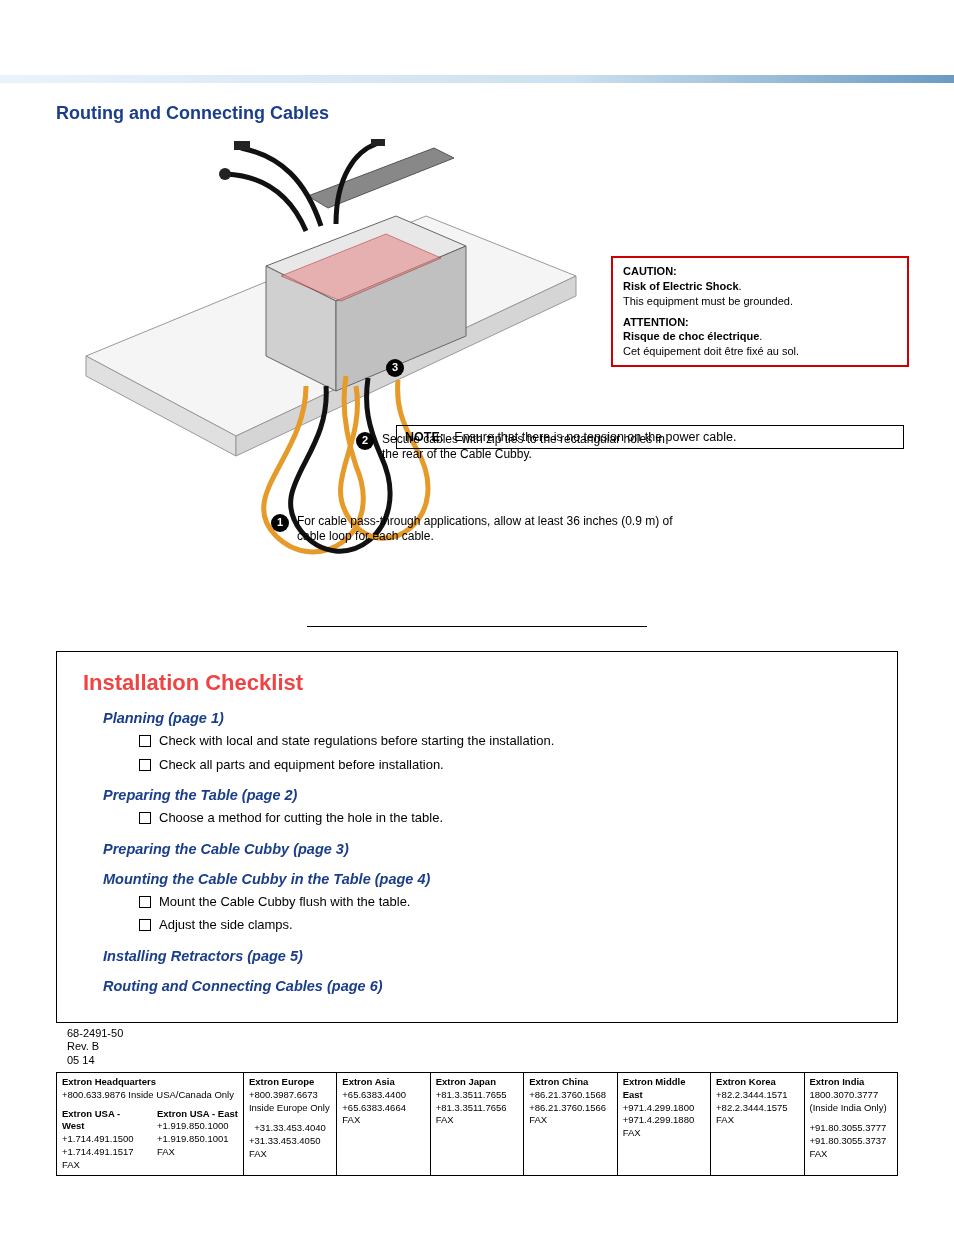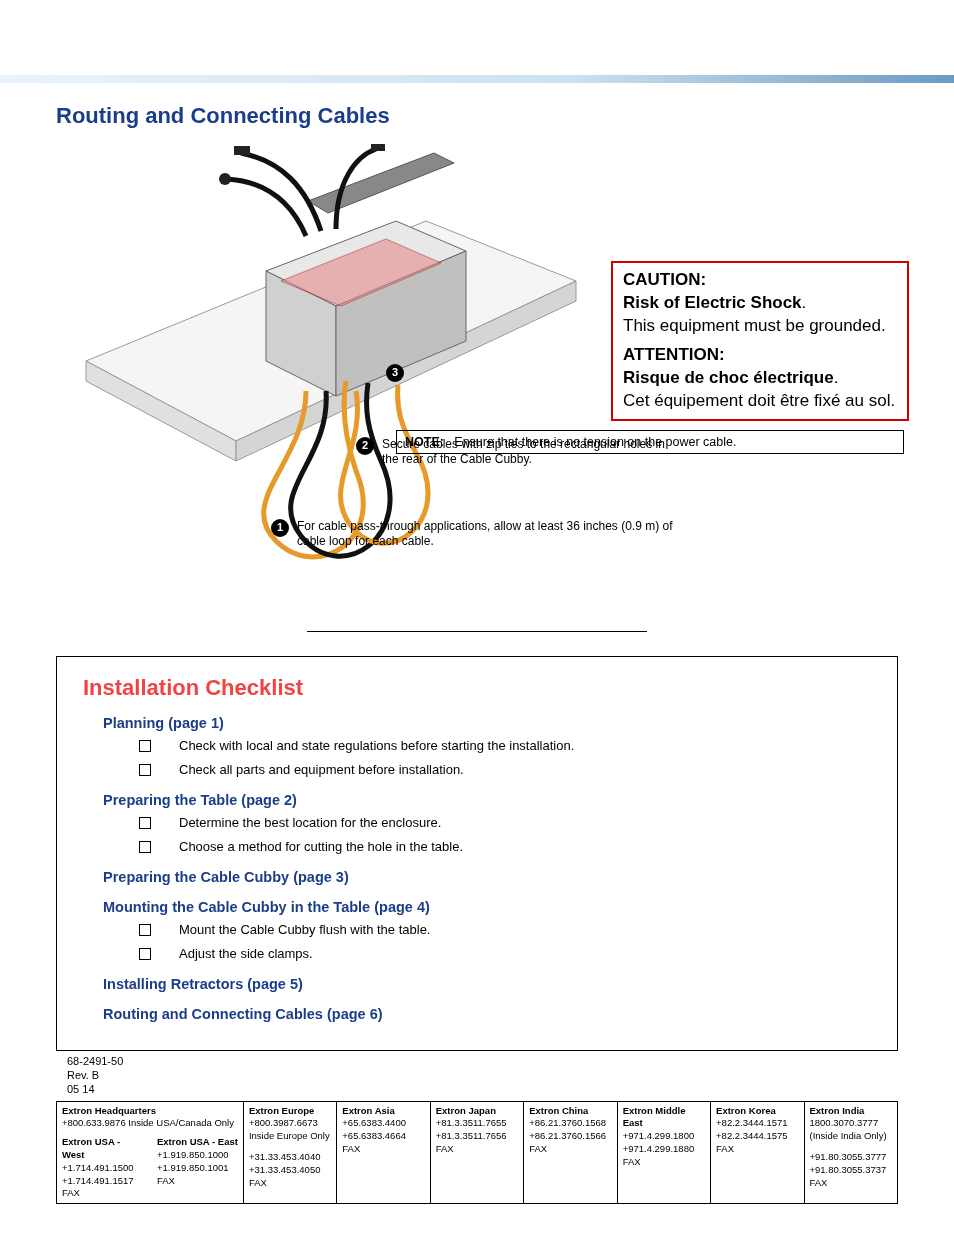--- a/index.html
+++ b/index.html
@@ -18,21 +18,21 @@
   }
   .top-band {
     position: absolute;
     left: 0; right: 0;
     top: 75px;
     height: 8px;
     background: linear-gradient(to right, #eaf3fb, #cde1f0 60%, #6b9bc2);
   }
   h1.section {
     color: #1a3e8a;
-    font-size: 22px;
+    font-size: 18px;
     font-weight: bold;
     margin: 18px 0 12px 0;
   }
   
   .diagram {
     position: relative;
     width: 840px;
     height: 460px;
   }
   .diagram svg { position:absolute; left:0; top:0; }
@@ -50,21 +50,21 @@
     background: #000; color: #fff;
     border-radius: 50%;
     display: flex; align-items: center; justify-content: center;
     font-size: 11px; font-weight: bold;
     flex: 0 0 18px;
   }
   .caution-box {
     position: absolute;
     border: 2px solid #c00;
     padding: 6px 10px;
-    font-size: 17px;
+    font-size: 11px;
     line-height: 1.35;
     width: 274px;
   }
   .caution-box strong { font-weight: bold; }
   .note-box {
     position: absolute;
     border: 1px solid #000;
     padding: 4px 8px;
     font-size: 12.5px;
     margin-top: 33px;
@@ -80,29 +80,30 @@
   }
   .checklist h2 {
     color: #ef4444;
     font-size: 22px;
     margin: 4px 0 10px 0;
   }
   .checklist h3 {
     color: #1a3e8a;
     font-size: 14.5px;
     margin: 14px 0 6px 20px;
+    font-style: italic;
   }
   .checklist ul {
     list-style: none;
     padding: 0;
     margin: 0 0 0 56px;
   }
   .checklist li {
     position: relative;
-    padding-left: 40px;
+    padding-left: 20px;
     margin: 6px 0;
     font-size: 13px;
     line-height: 1.35;
   }
   .checklist li::before {
     content: "";
     position: absolute;
     left: 0; top: 3px;
     width: 10px; height: 10px;
     border: 1.2px solid #000;
@@ -199,21 +200,20 @@
   <div class="checklist">
     <h2>Installation Checklist</h2>
     <div id="checklist-body">
         <h3>Planning (page 1)</h3>
         <ul>
           <li>Check with local and state regulations before starting the installation.</li>
           <li>Check all parts and equipment before installation.</li>
         </ul>
         <h3>Preparing the Table (page 2)</h3>
         <ul>
-          <li>Determine the best location for the enclosure.</li>
           <li>Choose a method for cutting the hole in the table.</li>
         </ul>
         <h3>Preparing the Cable Cubby (page 3)</h3>
         <h3>Mounting the Cable Cubby in the Table (page 4)</h3>
         <ul>
           <li>Mount the Cable Cubby flush with the table.</li>
           <li>Adjust the side clamps.</li>
         </ul>
         <h3>Installing Retractors (page 5)</h3>
         <h3>Routing and Connecting Cables (page 6)</h3>
@@ -242,21 +242,21 @@
                 <div class="hd">Extron USA - East</div>
                 <div>+1.919.850.1000</div>
                 <div>+1.919.850.1001 FAX</div>
               </div>
             </div>
           </td>
           <td>
             <div class="hd">Extron Europe</div>
             <div>+800.3987.6673</div>
             <div>Inside Europe Only</div>
-            <div style="margin-top:8px;">+31.33.453.4040</div>
+            <div style="margin-top:8px;text-align:center;">+31.33.453.4040</div>
             <div>+31.33.453.4050 FAX</div>
           </td>
           <td>
             <div class="hd">Extron Asia</div>
             <div>+65.6383.4400</div>
             <div>+65.6383.4664 FAX</div>
           </td>
           <td>
             <div class="hd">Extron Japan</div>
             <div>+81.3.3511.7655</div>

